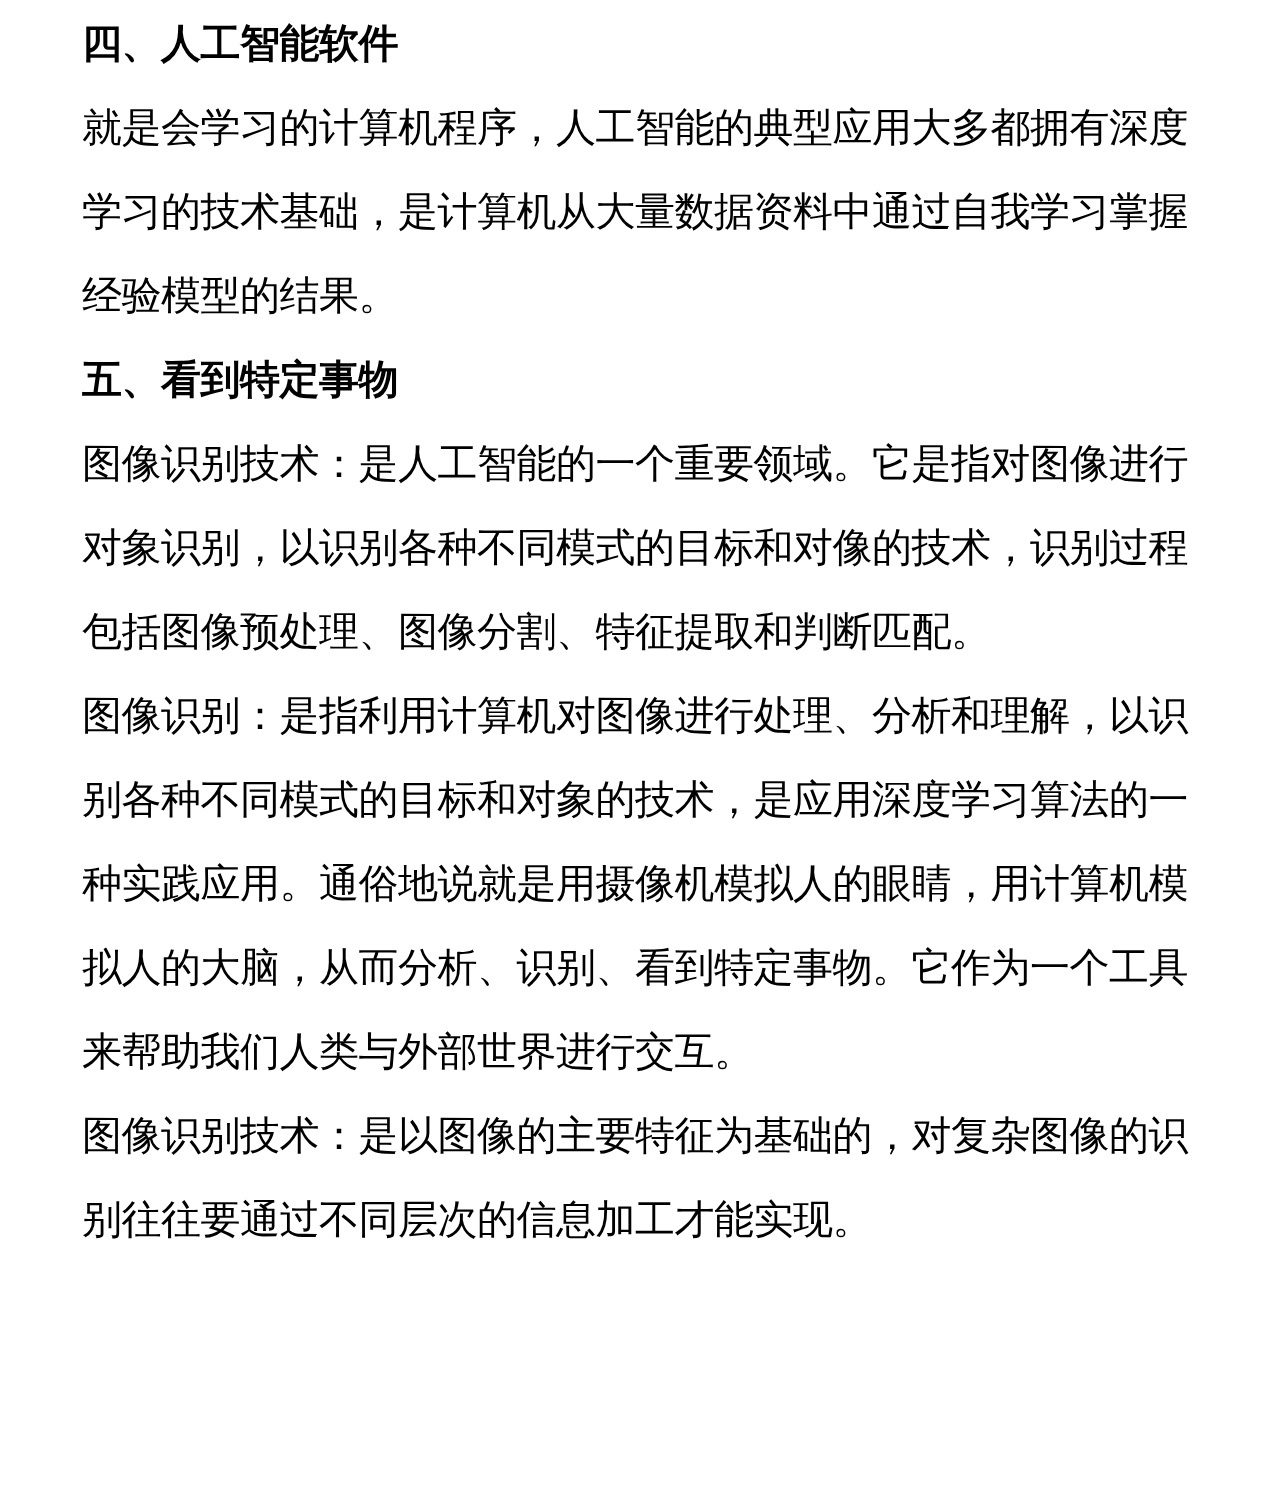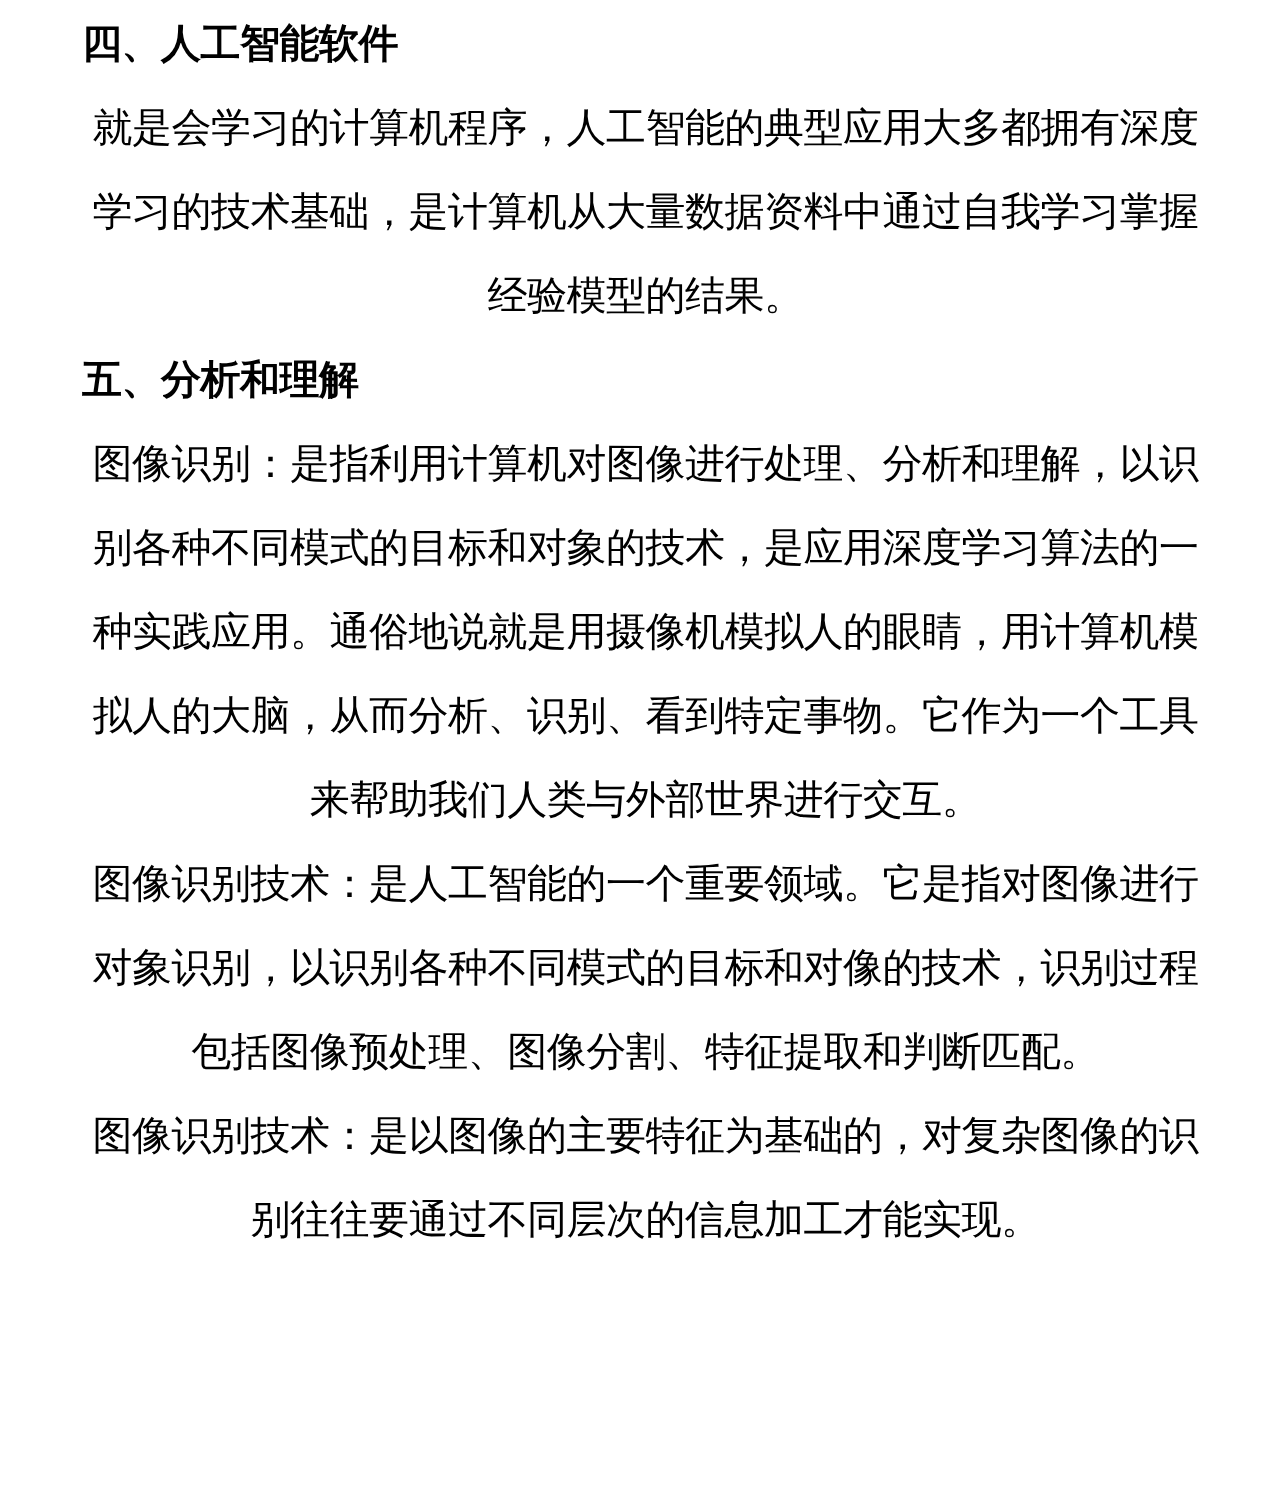--- a/index.html
+++ b/index.html
@@ -23,43 +23,42 @@
   .heading {
     margin: 0;
     font-size: 40px;
     font-weight: 700;
     line-height: 84px;
   }
   .para {
     margin: 0;
     font-weight: 400;
     white-space: pre-line; 
-    text-align: center;
   }
 </style>
 </head>
 <body>
 
 <div class="page">
 
   <h2 class="heading">四、人工智能软件</h2>
 
   <p class="para">就是会学习的计算机程序，人工智能的典型应用大多都拥有深度
 学习的技术基础，是计算机从大量数据资料中通过自我学习掌握
 经验模型的结果。</p>
 
 
-  <h2 class="heading">五、分析和理解</h2>
+  <h2 class="heading">五、看到特定事物</h2>
+
+  <p class="para">图像识别技术：是人工智能的一个重要领域。它是指对图像进行
+对象识别，以识别各种不同模式的目标和对像的技术，识别过程
+包括图像预处理、图像分割、特征提取和判断匹配。</p>
 
   <p class="para">图像识别：是指利用计算机对图像进行处理、分析和理解，以识
 别各种不同模式的目标和对象的技术，是应用深度学习算法的一
 种实践应用。通俗地说就是用摄像机模拟人的眼睛，用计算机模
 拟人的大脑，从而分析、识别、看到特定事物。它作为一个工具
 来帮助我们人类与外部世界进行交互。</p>
 
-  <p class="para">图像识别技术：是人工智能的一个重要领域。它是指对图像进行
-对象识别，以识别各种不同模式的目标和对像的技术，识别过程
-包括图像预处理、图像分割、特征提取和判断匹配。</p>
-
   <p class="para">图像识别技术：是以图像的主要特征为基础的，对复杂图像的识
 别往往要通过不同层次的信息加工才能实现。</p>
 
 </div>
 
 </body></html>

